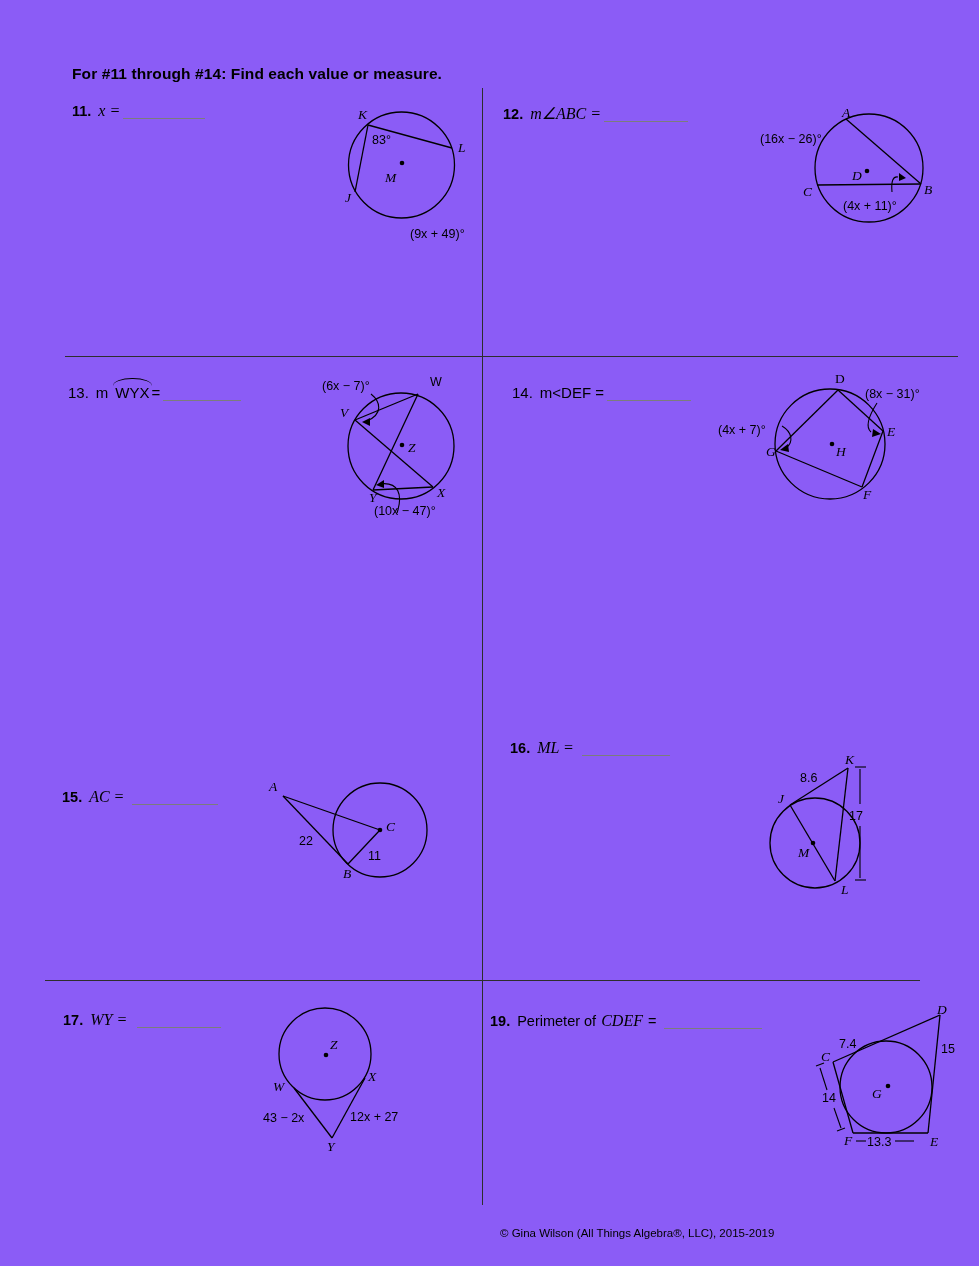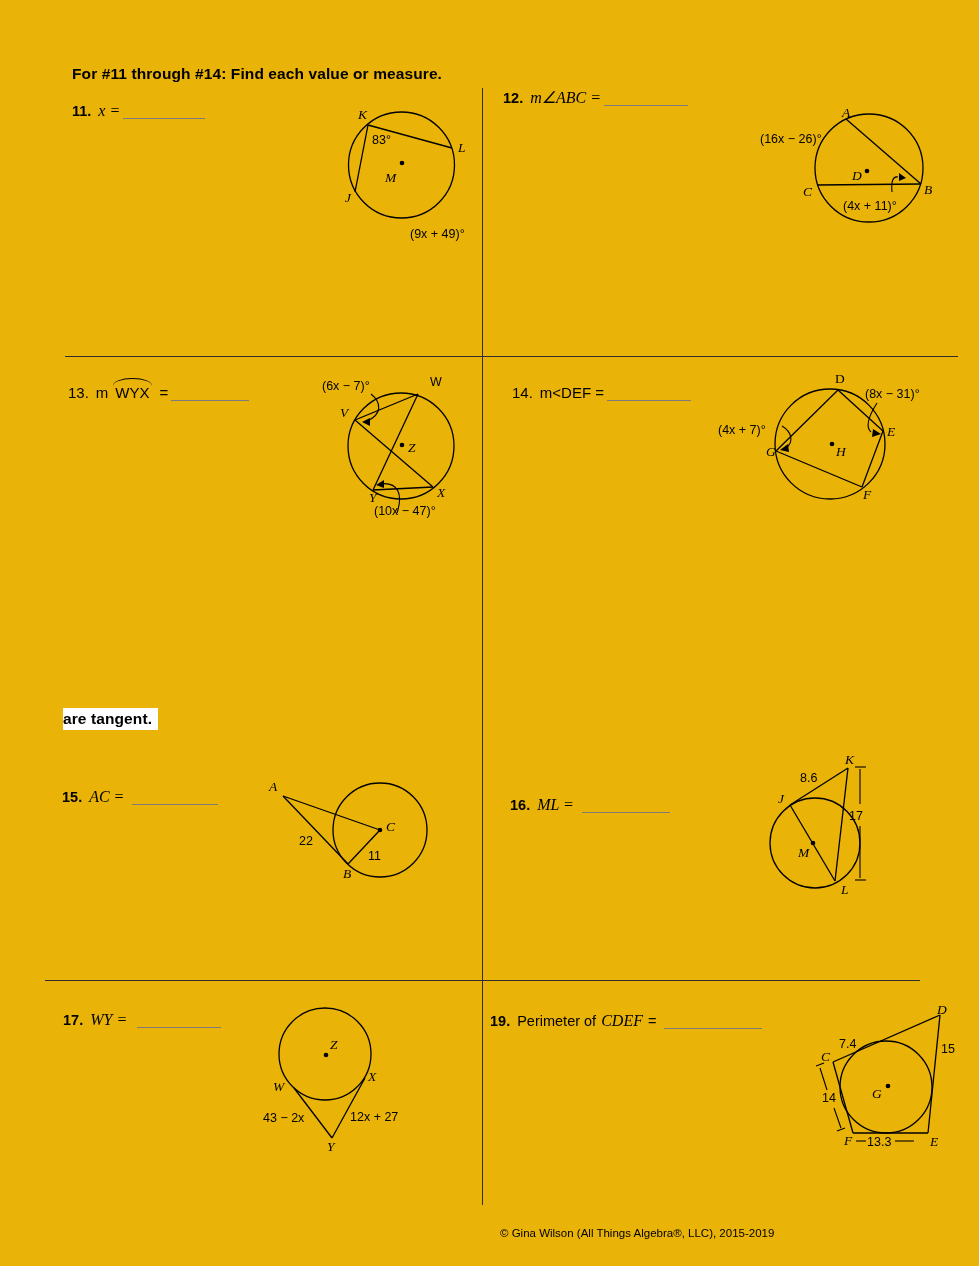--- a/index.html
+++ b/index.html
@@ -1,30 +1,30 @@
 <!DOCTYPE html>
 <html><head>
 <meta charset="utf-8">
 <style>
   html,body{margin:0;padding:0;background:#fff;}
-  .page{position:relative;width:979px;height:1266px;background:#eab308;color:#000;
+  .page{position:relative;width:979px;height:1266px;background:#8b5cf6;color:#000;
         font-family:"Liberation Sans",sans-serif;overflow:hidden;}
   .abs{position:absolute;}
   .hdr{font-weight:bold;font-size:15.5px;letter-spacing:.1px;white-space:nowrap;}
   .sec2{background:#fff;line-height:22px;padding-right:6px;}
   .q{font-size:14.5px;white-space:nowrap;}
   .qnum{font-weight:bold;margin-right:7px;margin-top:44px;}
   .qnum-light{margin-right:7px;}
   .qlight{font-size:15px;}
   .math{font-family:"Liberation Serif",serif;font-style:italic;font-size:16px;}
   .gap{margin-right:5px;}
   .blank{display:inline-block;border-bottom:1.3px solid #7c7c7c;height:12px;vertical-align:-3px;margin-left:3px;}
   .vline{position:absolute;width:1.4px;background:#2e2e2e;}
   .hline{position:absolute;height:1.2px;background:#2e2e2e;}
-  .overarc{position:relative;display:inline-block;padding:0 2px;margin-right:8px;text-align:right;}
+  .overarc{position:relative;display:inline-block;padding:0 2px;margin-right:0;text-align:right;}
   .overarc::before{content:"";position:absolute;left:0;right:0;top:-6px;height:7px;
       border-top:1.7px solid #000;border-radius:50% 50% 0 0 / 100% 100% 0 0;}
   svg.diagram{position:absolute;overflow:visible;}
   svg .shape{fill:none;stroke:#000;stroke-width:1.3px;}
   svg .thin{fill:none;stroke:#000;stroke-width:1.1px;}
   svg text{font-family:"Liberation Serif",serif;font-style:italic;font-size:13.5px;fill:#000;}
   svg text.sans{font-family:"Liberation Sans",sans-serif;font-style:normal;font-size:12.5px;}
   svg text.upright{font-style:normal;}
   svg .dot{fill:#000;stroke:none;}
   svg .ah{fill:#000;stroke:none;}
@@ -51,21 +51,21 @@
     <line class="shape" x1="38" y1="25" x2="25" y2="92"></line>
     <circle class="dot" cx="72" cy="63" r="2.3"></circle>
     <text x="28" y="19">K</text>
     <text x="128" y="52">L</text>
     <text x="15" y="102">J</text>
     <text x="55" y="82">M</text>
     <text class="sans" x="42" y="44">83°</text>
     <text class="sans" x="80" y="138">(9x + 49)°</text>
   </svg>
 
-  <div class="abs q" style="left:503px;top:88px">
+  <div class="abs q" style="left:503px;top:104px">
     <span class="qnum">12.</span><span class="math">m∠ABC =</span><span class="blank" style="width:84px"></span>
   </div>
 
   <svg class="diagram" style="left:745px;top:100px" width="220" height="135" viewBox="0 0 220 135">
     <circle class="shape" cx="124" cy="68" r="54"></circle>
     <line class="shape" x1="101" y1="19" x2="176" y2="84"></line>
     <line class="shape" x1="72" y1="85" x2="176" y2="84"></line>
     <circle class="dot" cx="122" cy="71" r="2.3"></circle>
     <path class="thin" d="M 147,92 C 146,81 148,76 153,77"></path>
     <polygon class="ah" points="154,73 161,78 154,81"></polygon>
@@ -119,41 +119,40 @@
     <text class="upright" x="135" y="15">D</text>
     <text x="187" y="68">E</text>
     <text x="163" y="131">F</text>
     <text x="66" y="88">G</text>
     <text x="136" y="88">H</text>
     <text class="sans" x="165" y="30">(8x − 31)°</text>
     <text class="sans" x="18" y="66">(4x + 7)°</text>
   </svg>
 
   <div class="abs hdr sec2" style="left:63px;top:708px">
-    <div>are tangent.</div>
   </div>
 
   <div class="abs q" style="left:62px;top:788px">
     <span class="qnum">15.</span><span class="math">AC =</span><span class="blank" style="width:86px;margin-left:8px"></span>
   </div>
 
   <svg class="diagram" style="left:255px;top:773px" width="195" height="118" viewBox="0 0 195 118">
     <circle class="shape" cx="125" cy="57" r="47"></circle>
     <line class="shape" x1="28" y1="23" x2="93" y2="91"></line>
     <line class="shape" x1="28" y1="23" x2="125" y2="57"></line>
     <line class="shape" x1="125" y1="57" x2="93" y2="91"></line>
     <circle class="dot" cx="125" cy="57" r="2.3"></circle>
     <text x="14" y="18">A</text>
     <text x="88" y="105">B</text>
     <text x="131" y="58">C</text>
     <text class="sans" x="44" y="72">22</text>
     <text class="sans" x="113" y="87">11</text>
   </svg>
 
-  <div class="abs q" style="left:510px;top:796px">
+  <div class="abs q" style="left:510px;top:739px">
     <span class="qnum">16.</span><span class="math">ML =</span><span class="blank" style="width:88px;margin-left:8px"></span>
   </div>
 
   <svg class="diagram" style="left:745px;top:750px" width="150" height="150" viewBox="0 0 150 150">
     <circle class="shape" cx="70" cy="93" r="45"></circle>
     <line class="shape" x1="103" y1="18" x2="45" y2="55"></line>
     <line class="shape" x1="45" y1="55" x2="90" y2="131"></line>
     <line class="shape" x1="103" y1="18" x2="90" y2="131"></line>
     <circle class="dot" cx="68" cy="93" r="2.3"></circle>
     <line class="thin" x1="110" y1="17" x2="121" y2="17"></line>

